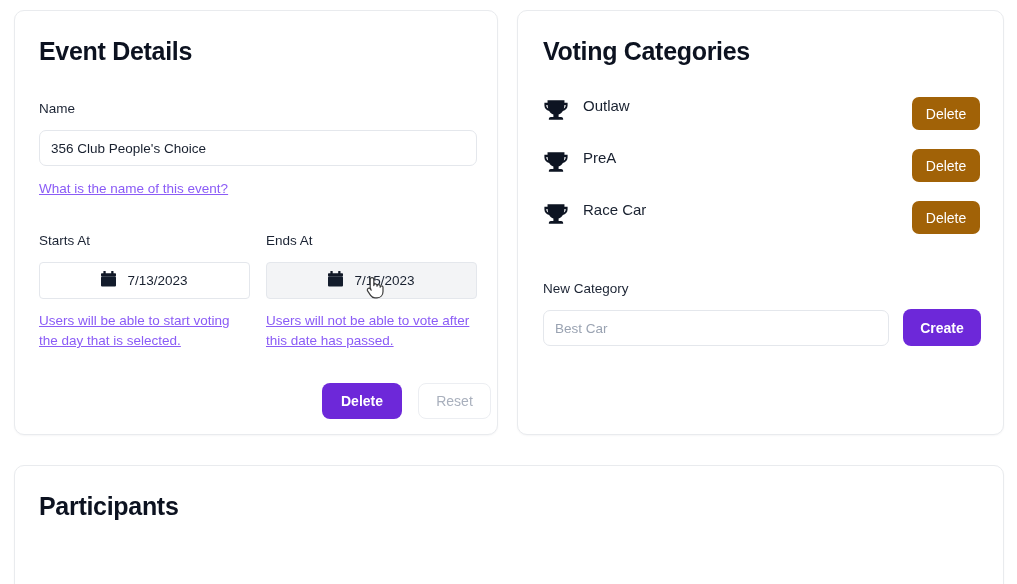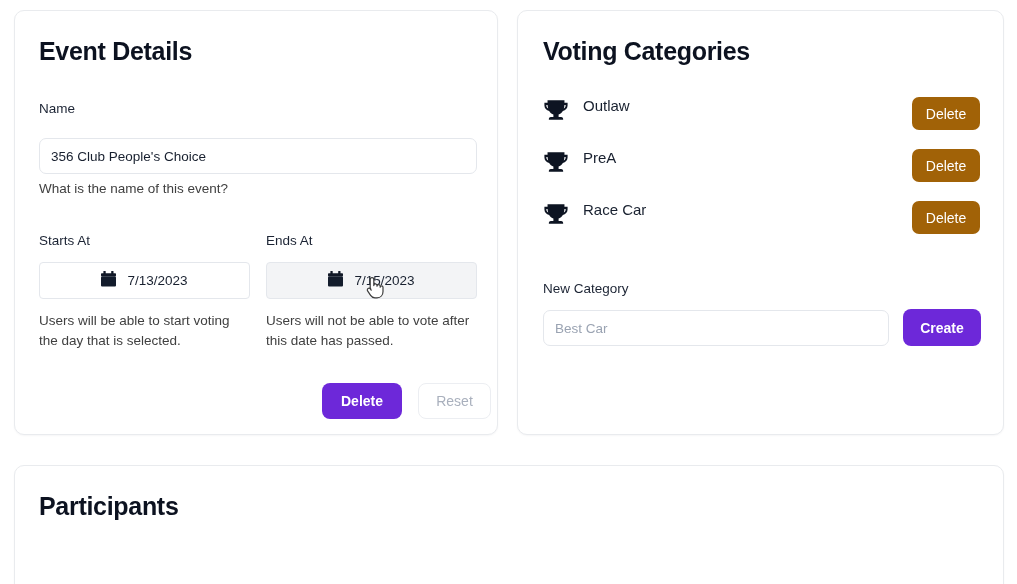--- a/index.html
+++ b/index.html
@@ -34,41 +34,42 @@
   #card-cats  .card-title { position:absolute; left: 25px; top: 26px; }
   #card-parts .card-title { position:absolute; left: 24px; top: 26px; }
 
   .field-label {
     font-size: 13.5px;
     color: #1c2434;
     font-weight: normal;
   }
   .help-text {
     font-size: 13.5px;
-    color: #404040;
+    color: #8b5cf6;
     line-height: 20px;
+    text-decoration: underline;
   }
 
   .text-input {
     width: 100%;
     height: 36px;
     border: 1px solid #e4e7ec;
     border-radius: 7px;
     background: #fff;
     padding: 0 11px;
     font-family: "Liberation Sans", sans-serif;
     font-size: 13.5px;
     color: #18202f;
     outline: none;
   }
   .text-input::placeholder { color: #9aa3b2; }
 
   
   #name-label  { position:absolute; left: 24px; top: 90px; }
-  #name-input-wrap { position:absolute; left: 24px; top: 119px; width: 438px; margin-top: 8px; }
+  #name-input-wrap { position:absolute; left: 24px; top: 119px; width: 438px; }
   #name-help   { position:absolute; left: 24px; top: 168px; }
 
   
   #starts-label { position:absolute; left: 24px;  top: 222px; }
   #ends-label   { position:absolute; left: 251px; top: 222px; }
 
   .date-btn {
     position: absolute;
     width: 211px;
     height: 37px;

